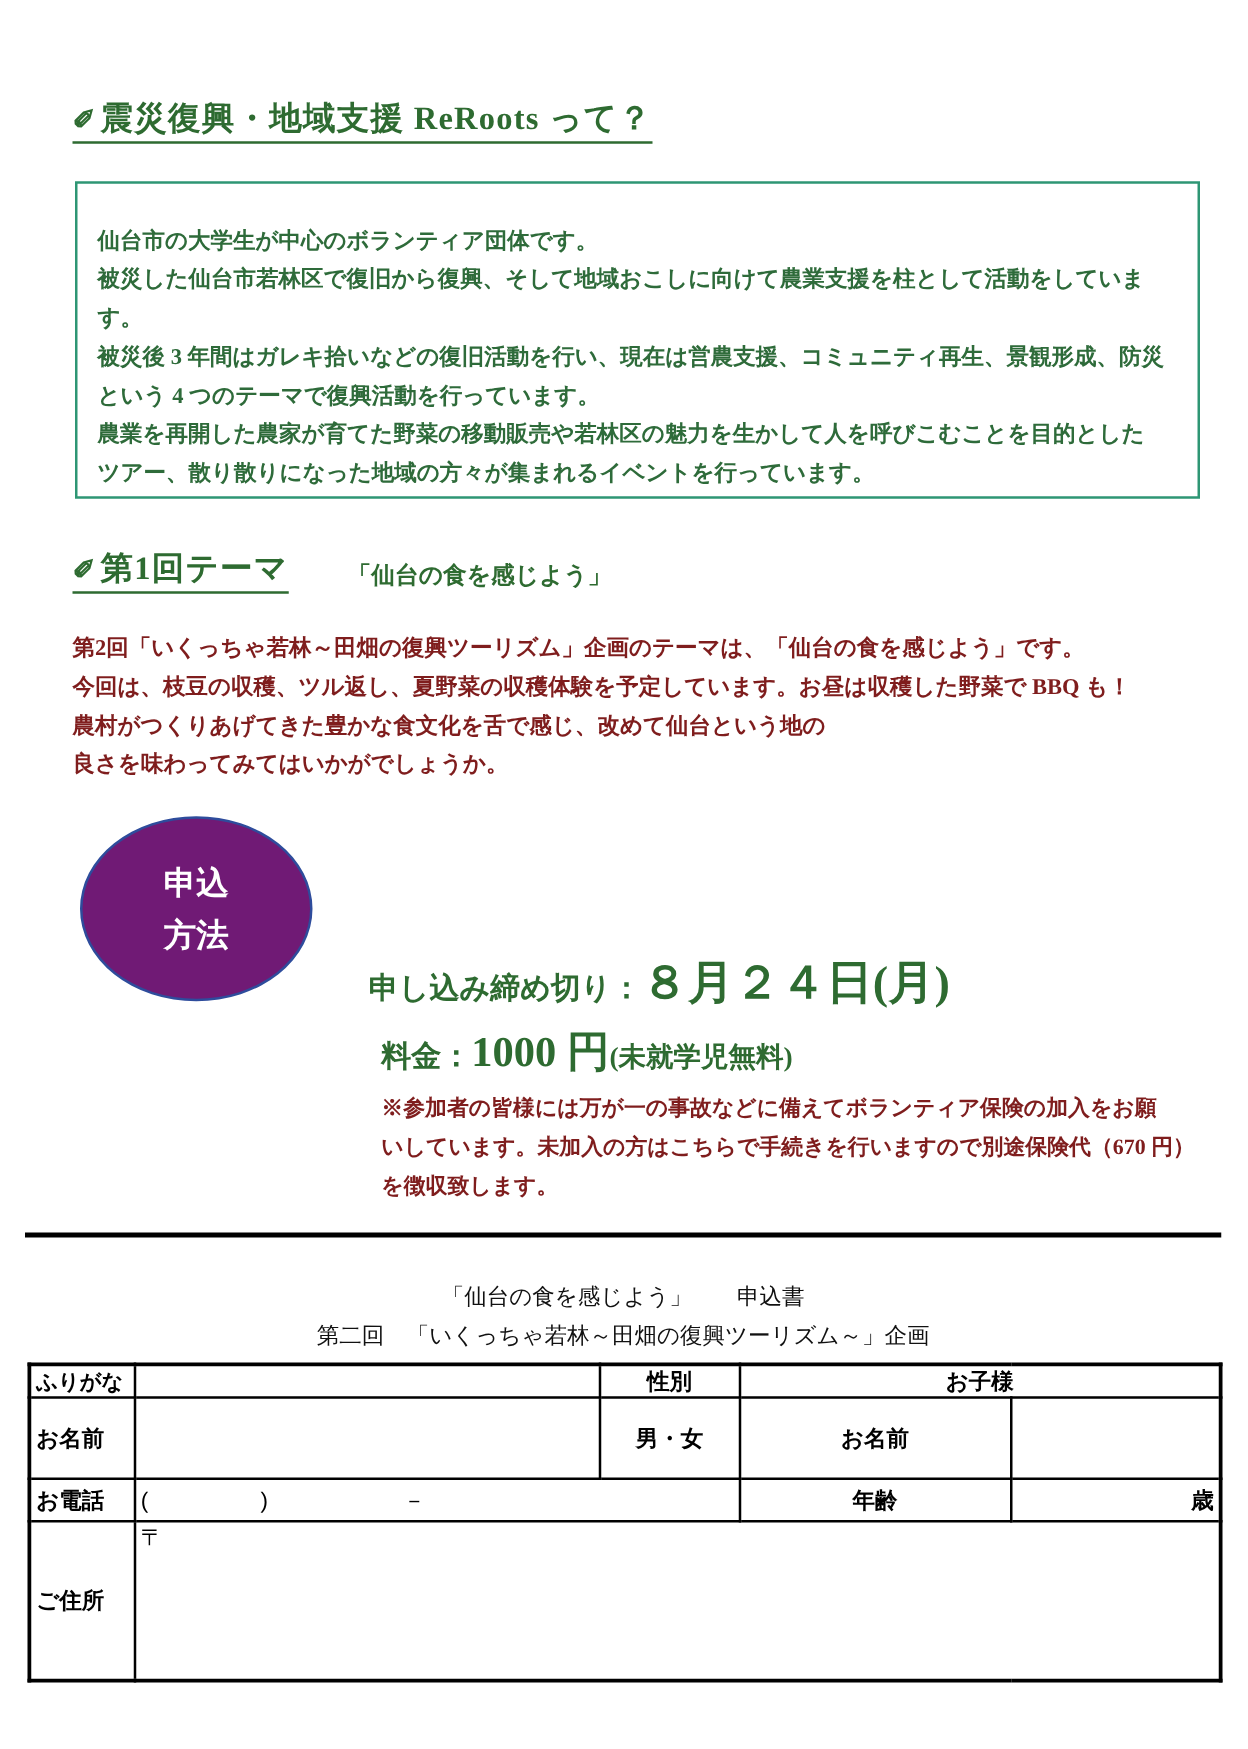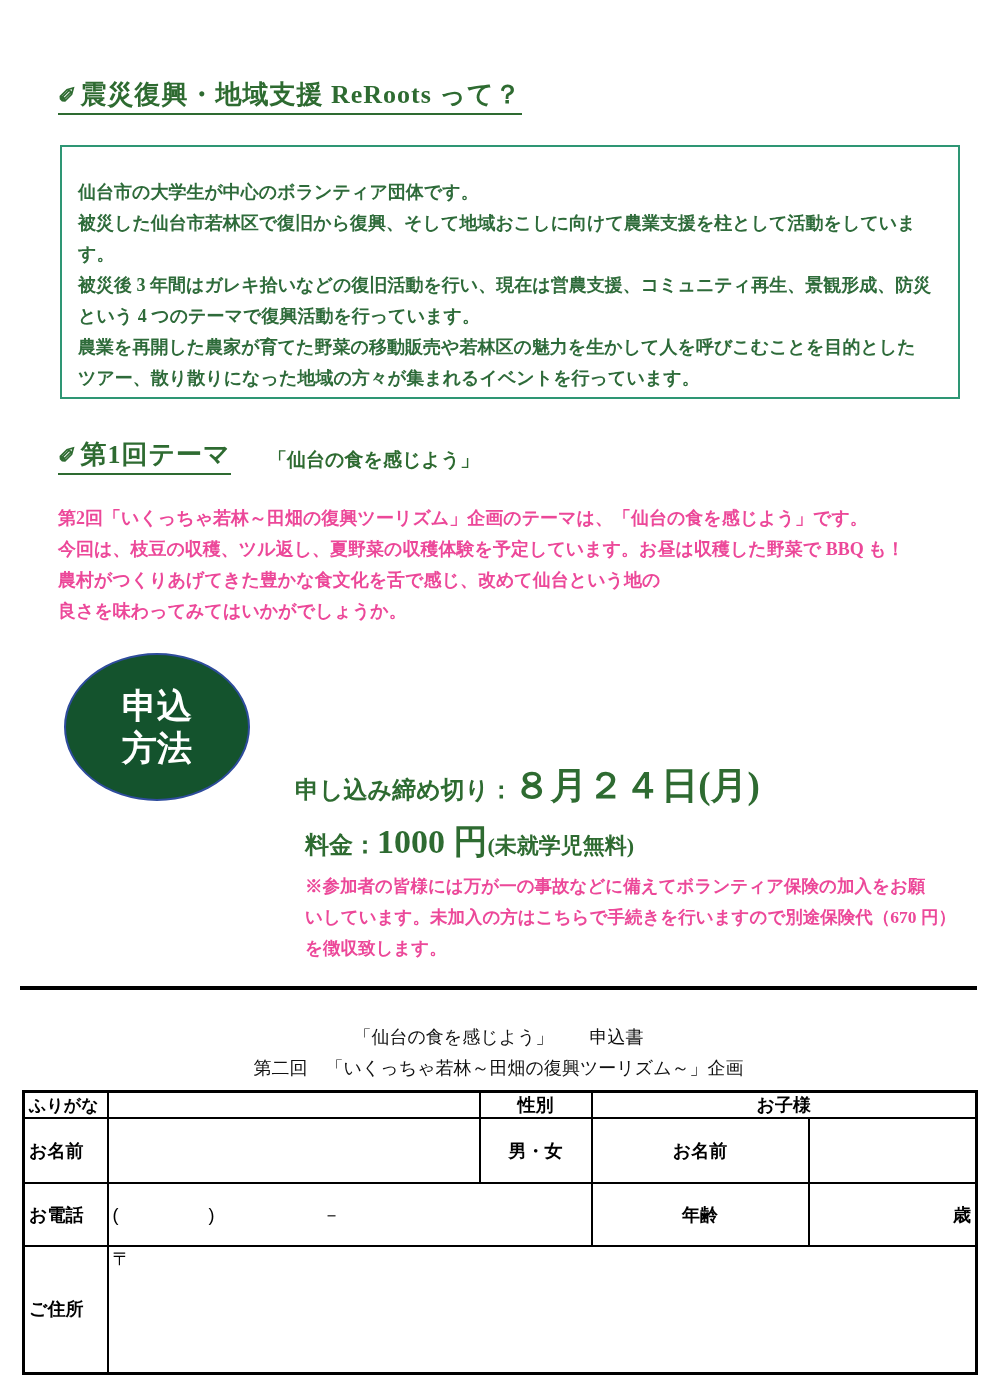--- a/index.html
+++ b/index.html
@@ -12,28 +12,28 @@
   .h-green{color:#2e6b31;font-weight:bold;font-size:26px;letter-spacing:1px;}
   .h-underline{display:inline-block;border-bottom:2px solid #2e6b31;padding-bottom:1px;}
   .pencil{font-size:22px;margin-right:3px;color:#2e6b31;}
 
   
   .info-box{left:60px;top:128px;width:866px;height:220px;border:2px solid #2e9674;
             padding:30px 14px 0 16px;color:#2e6b3a;font-size:18px;font-weight:bold;
             line-height:31px;}
 
   
-  .sub-theme{left:268px;top:430px;color:#2e6b31;font-size:19px;font-weight:bold;}
-  .body-green{color:#ec4899;font-size:18px;font-weight:bold;line-height:31px;}
+  .sub-theme{left:278px;top:430px;color:#2e6b31;font-size:19px;font-weight:bold;}
+  .body-green{color:#7f1d1d;font-size:18px;font-weight:bold;line-height:31px;}
 
   
-  .badge{left:64px;top:636px;width:182px;height:144px;background:#14532d;
+  .badge{left:64px;top:636px;width:182px;height:144px;background:#701a75;
          border:2px solid #2e4c9c;border-radius:50%;display:flex;align-items:center;
          justify-content:center;text-align:center;color:#ffffff;font-weight:bold;
-         font-size:35px;line-height:42px;font-family:"Liberation Sans","DejaVu Sans",sans-serif;
+         font-size:26px;line-height:42px;font-family:"Liberation Sans","DejaVu Sans",sans-serif;
          white-space:pre-line;}
 
   .deadline{left:295px;top:744px;color:#2e6b31;font-weight:bold;}
   .deadline .small{font-size:24px;}
   .deadline .big{font-size:37px;}
   .fee{left:305px;top:802px;color:#2e6b31;font-weight:bold;}
   .fee .small{font-size:24px;}
   .fee .big{font-size:34px;}
   .fee .paren{font-size:22px;}
 
@@ -122,21 +122,21 @@
       <td class="center lab">性別</td>
       <td class="center lab" colspan="2">お子様</td>
     </tr>
     <tr style="height:65px">
       <td class="lab">お名前</td>
       <td></td>
       <td class="center lab">男・女</td>
       <td class="center lab">お名前</td>
       <td></td>
     </tr>
-    <tr style="height:63px">
+    <tr style="height:34px">
       <td class="lab">お電話</td>
       <td class="phone-cell" colspan="2">(　　　　　)　　　　　　－</td>
       <td class="center lab">年齢</td>
       <td class="age-unit lab">歳</td>
     </tr>
     <tr style="height:127px">
       <td class="lab" style="vertical-align:middle">ご住所</td>
       <td class="addr" colspan="4">〒</td>
     </tr>
   </tbody>

